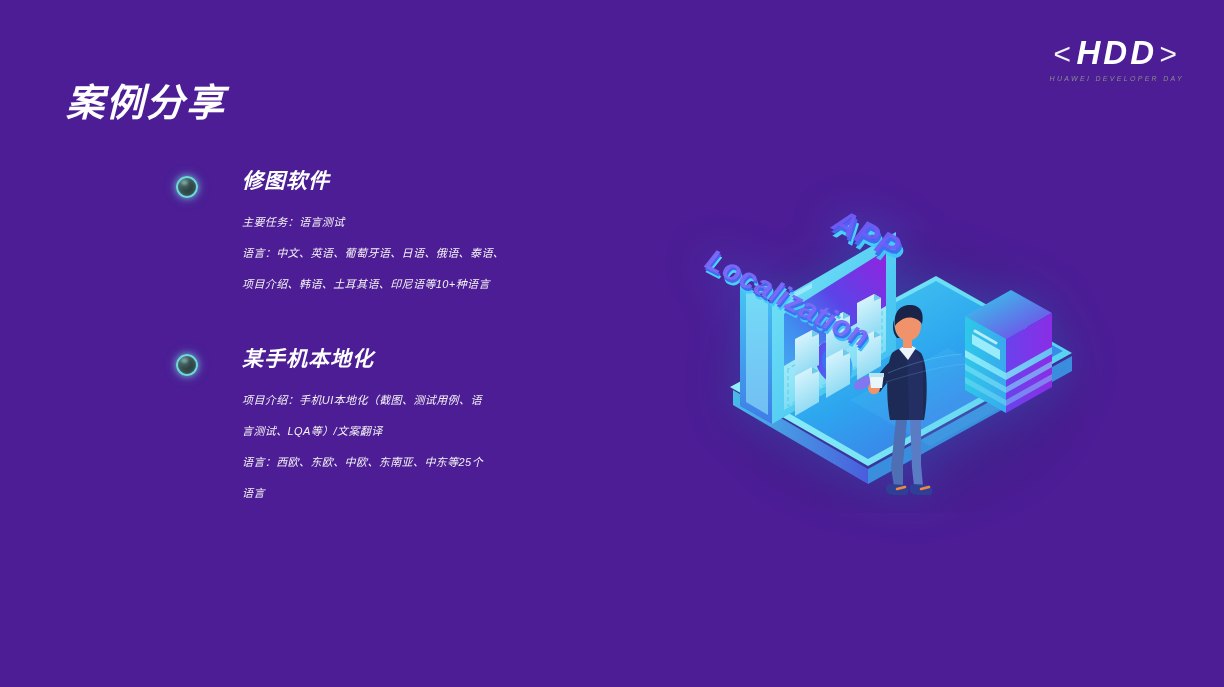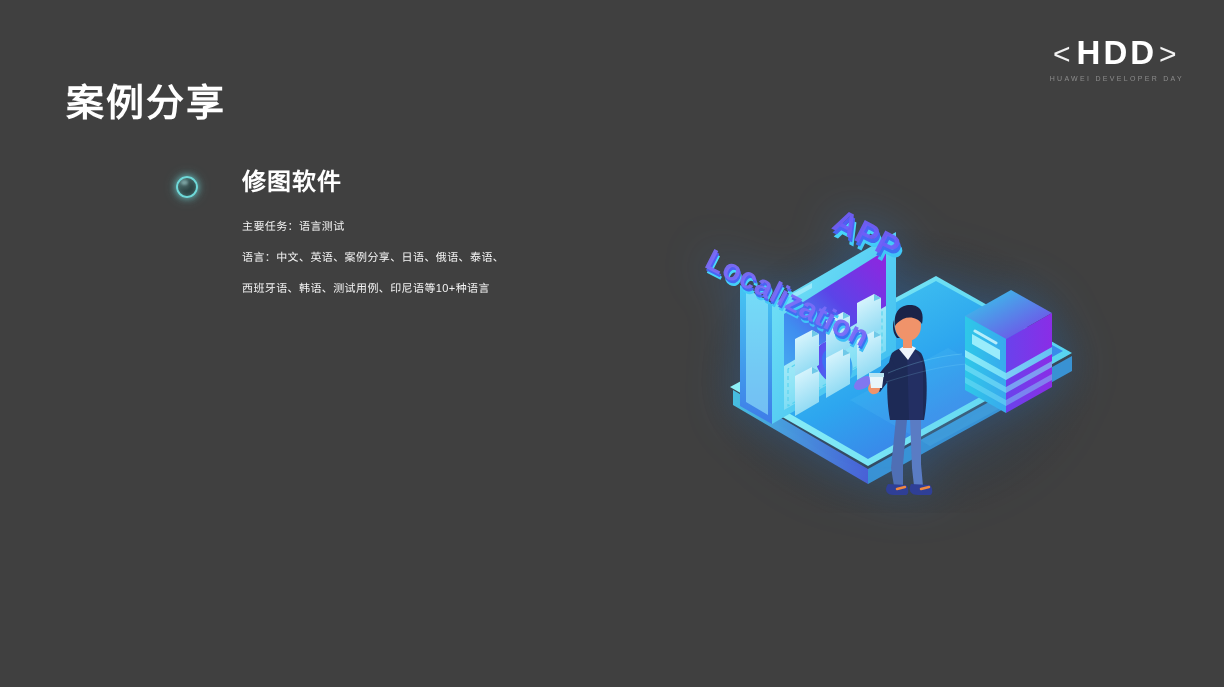--- a/index.html
+++ b/index.html
@@ -13,22 +13,23 @@
     height: 687px;
     overflow: hidden;
     font-family: "Liberation Sans", "DejaVu Sans", sans-serif;
     color: #ffffff;
     position: relative;
   }
 
   .slide {
     position: absolute;
     inset: 0;
-    background: #404040;
+    background: #4c1d95;
     overflow: hidden;
+    font-style: italic;
   }
 
   
   .logo-block {
     position: absolute;
     top: 36px;
     right: 40px;
     text-align: center;
     user-select: none;
   }
@@ -106,21 +107,21 @@
     left: 3px;
     top: 2px;
     width: 7px;
     height: 5px;
     border-radius: 50%;
     background: rgba(190, 240, 240, 0.40);
     filter: blur(1px);
   }
 
   .item-title {
-    font-size: 24px;
+    font-size: 21px;
     font-weight: 700;
     color: #ffffff;
     letter-spacing: 1px;
     line-height: 1.2;
     margin-bottom: 14px;
     white-space: nowrap;
   }
   .item-lines {
     font-size: 11px;
     font-weight: 400;
@@ -162,25 +163,35 @@
 
   <div class="page-title">案例分享</div>
 
   <div class="content">
 
     <div class="item">
       <span class="bullet"></span>
       <div class="item-title">修图软件</div>
       <div class="item-lines">
         <div class="line">主要任务：语言测试</div>
-        <div class="line">语言：中文、英语、案例分享、日语、俄语、泰语、</div>
-        <div class="line">西班牙语、韩语、测试用例、印尼语等10+种语言</div>
+        <div class="line">语言：中文、英语、葡萄牙语、日语、俄语、泰语、</div>
+        <div class="line">项目介绍、韩语、土耳其语、印尼语等10+种语言</div>
       </div>
     </div>
 
+    <div class="item">
+      <span class="bullet"></span>
+      <div class="item-title">某手机本地化</div>
+      <div class="item-lines">
+        <div class="line">项目介绍：手机UI本地化（截图、测试用例、语</div>
+        <div class="line">言测试、LQA等）/文案翻译</div>
+        <div class="line">语言：西欧、东欧、中欧、东南亚、中东等25个</div>
+        <div class="line">语言</div>
+      </div>
+    </div>
 
   </div>
 
   <div class="illustration">
     <div class="glow-wrap">
     <svg width="400" height="345" viewBox="0 0 400 345" xmlns="http://www.w3.org/2000/svg">
       <defs>
         <linearGradient id="gPlatTop" x1="0" y1="0" x2="1" y2="1">
           <stop offset="0%" stop-color="#4fd8f0"></stop>
           <stop offset="50%" stop-color="#2da6ef"></stop>

